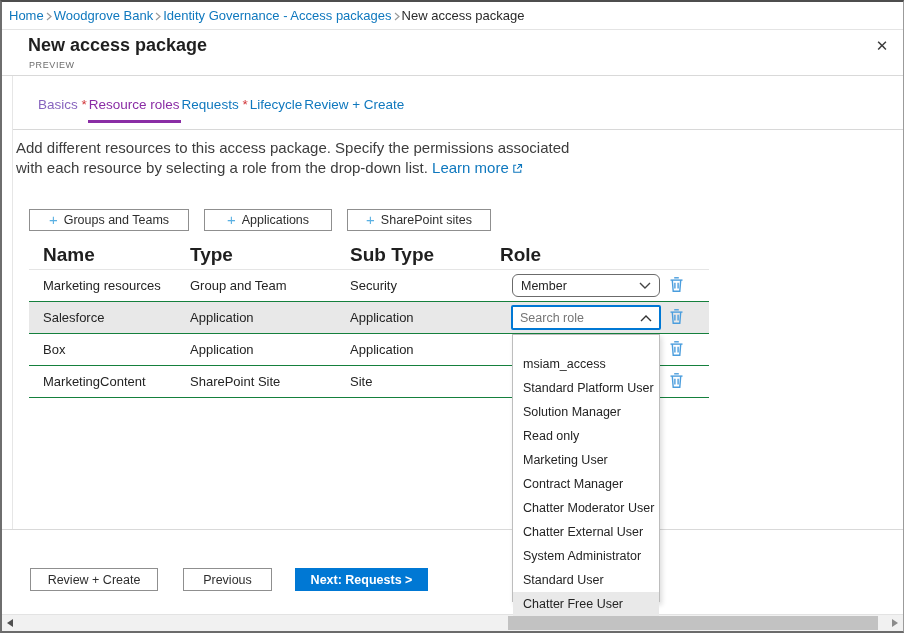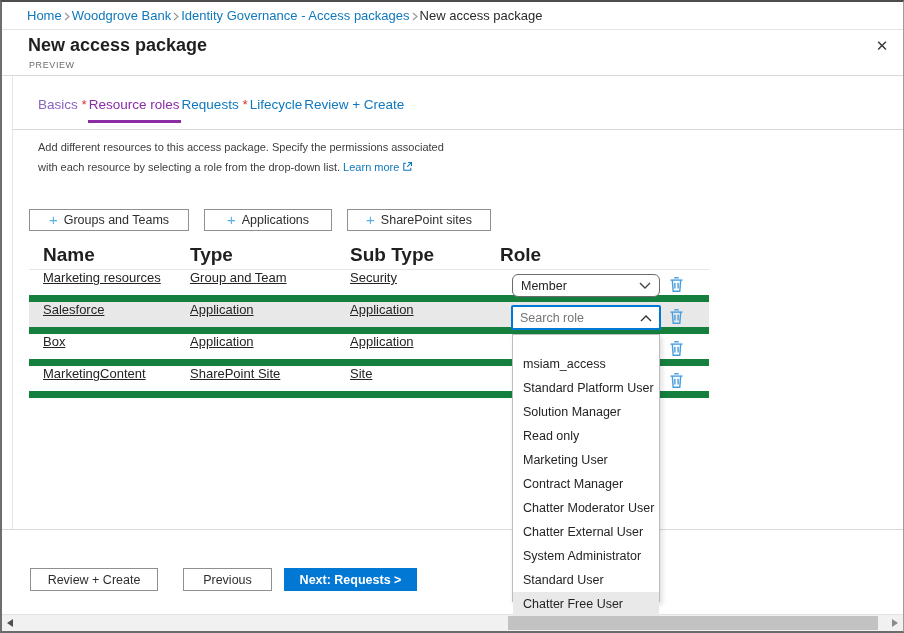--- a/index.html
+++ b/index.html
@@ -8,21 +8,21 @@
 
   #window {
     position:relative; width:904px; height:633px; background:#fff;
     border-top:2px solid #4d4d4d; border-left:2px solid #6e6e6e;
     border-right:1px solid #9b9b9b; border-bottom:2px solid #6b6b6b;
     overflow:hidden;
   }
 
   
   .breadcrumb { position:absolute; top:0; left:0; right:0; height:28px;
-    display:flex; align-items:center; padding-left:25px; gap:0;
+    display:flex; align-items:center; padding-left:7px; gap:0;
     background:#fff; font-size:13px; border-bottom:1px solid #e4e4e4; }
   .crumb { color:#0f78be; cursor:pointer; }
   .crumb.current { color:#2b2b2b; cursor:default; }
   .crumb-sep { display:flex; align-items:center; margin-top:1px; }
 
   
   .page-title { position:absolute; left:26px; top:33px; font-size:18px; font-weight:700; color:#1f1f1f; }
   .preview-badge { position:absolute; left:27px; top:58px; font-size:9px; color:#6d6d6d; letter-spacing:.6px; }
   .close-btn { position:absolute; right:11px; top:34px; width:20px; height:20px;
     font-size:15px; color:#3a3a3a; display:flex; align-items:center; justify-content:center; cursor:pointer; }
@@ -31,39 +31,39 @@
 
   
   .tabbar { position:absolute; left:35px; top:91px; display:flex; }
   .tab { font-size:13.5px; padding:4px 1px 8px; color:#0f78be; cursor:pointer; white-space:nowrap; }
   .tab .req { color:#d13438; }
   .tab.visited { color:#8764be; }
   .tab.active { color:#8a2da5; border-bottom:3px solid #8a2da5; margin-bottom:-3px; }
   .tab-underline { position:absolute; left:11px; right:0; top:127px; height:1px; background:#d8d8d8; }
 
   
-  .description { position:absolute; left:36px; top:136px; font-size:11px; color:#3d3d3d; line-height:19.5px; }
+  .description { position:absolute; left:14px; top:136px; font-size:15px; color:#3d3d3d; line-height:19.5px; }
   .learn-more { color:#0f78be; cursor:pointer; }
   .ext-icon { display:inline-block; margin-left:3px; vertical-align:-1px; }
 
   
   .toolbar-btn { position:absolute; top:207px; height:22px; background:#fff;
     border:1px solid #8f8f8f; font-size:12.5px; color:#2e2e2e;
     display:flex; align-items:center; justify-content:center; gap:6px; cursor:pointer; }
   .toolbar-btn .plus { color:#59b0e3; font-size:15px; font-weight:400; margin-top:-2px; }
   #btn-groups { left:27px; width:160px; }
   #btn-apps { left:202px; width:128px; }
   #btn-sp { left:345px; width:144px; }
 
   
   .table { position:absolute; left:27px; top:238px; width:680px; }
   .thead { display:flex; height:30px; align-items:center; border-bottom:1px solid #e5e5e5;
     font-size:19px; font-weight:700; color:#1f1f1f; }
-  .trow { position:relative; display:flex; height:32px; 
-    border-bottom:7px solid #15803d; font-size:13px; color:#242424;text-decoration:underline; }
+  .trow { position:relative; display:flex; height:32px; align-items:center;
+    border-bottom:1px solid #15803d; font-size:13px; color:#242424; }
   .trow.highlight { background:#e8e8e8; }
   .col-name { width:161px; padding-left:14px; }
   .col-type { width:160px; }
   .col-sub  { width:150px; }
   .col-role { flex:1; }
   .thead .col-name { padding-left:14px; }
 
   
   .combo { position:absolute; left:483px; top:4px; width:148px; height:23px;
     background:#fff; border:1px solid #6b6b6b; border-radius:6px;
@@ -87,21 +87,21 @@
   .dd-option { height:24px; display:flex; align-items:center; padding-left:10px;
     font-size:12.5px; color:#242424; cursor:pointer; white-space:nowrap; }
   .dd-option.highlighted { background:#e9e9e9; }
 
   
   .footer-divider { position:absolute; left:0; right:0; top:527px; height:1px; background:#d9d9d9; }
   .footer-btn { position:absolute; top:566px; height:23px; background:#fff; border:1px solid #8f8f8f;
     font-size:12.5px; color:#2e2e2e; display:flex; align-items:center; justify-content:center; cursor:pointer; }
   #btn-review { left:28px; width:128px; }
   #btn-previous { left:181px; width:89px; }
-  #btn-next { left:282px; width:133px; background:#0078d4; border:1px solid #0078d4;
+  #btn-next { left:293px; width:133px; background:#0078d4; border:1px solid #0078d4;
     color:#fff; font-weight:700; }
 
   
   .hscrollbar { position:absolute; left:0; right:0; bottom:0; height:17px;
     background:#f1f1f1; border-top:1px solid #e3e3e3; }
   .hscroll-thumb { position:absolute; left:506px; width:370px; top:1px; bottom:1px; background:#c2c2c2; }
   .hscroll-arrow { position:absolute; top:4px; width:0; height:0; cursor:pointer; }
   .hscroll-arrow.left { left:5px; border-top:4px solid transparent; border-bottom:4px solid transparent; border-right:6px solid #4f4f4f; }
   .hscroll-arrow.right { right:5px; border-top:4px solid transparent; border-bottom:4px solid transparent; border-left:6px solid #8b8b8b; }
 </style>

